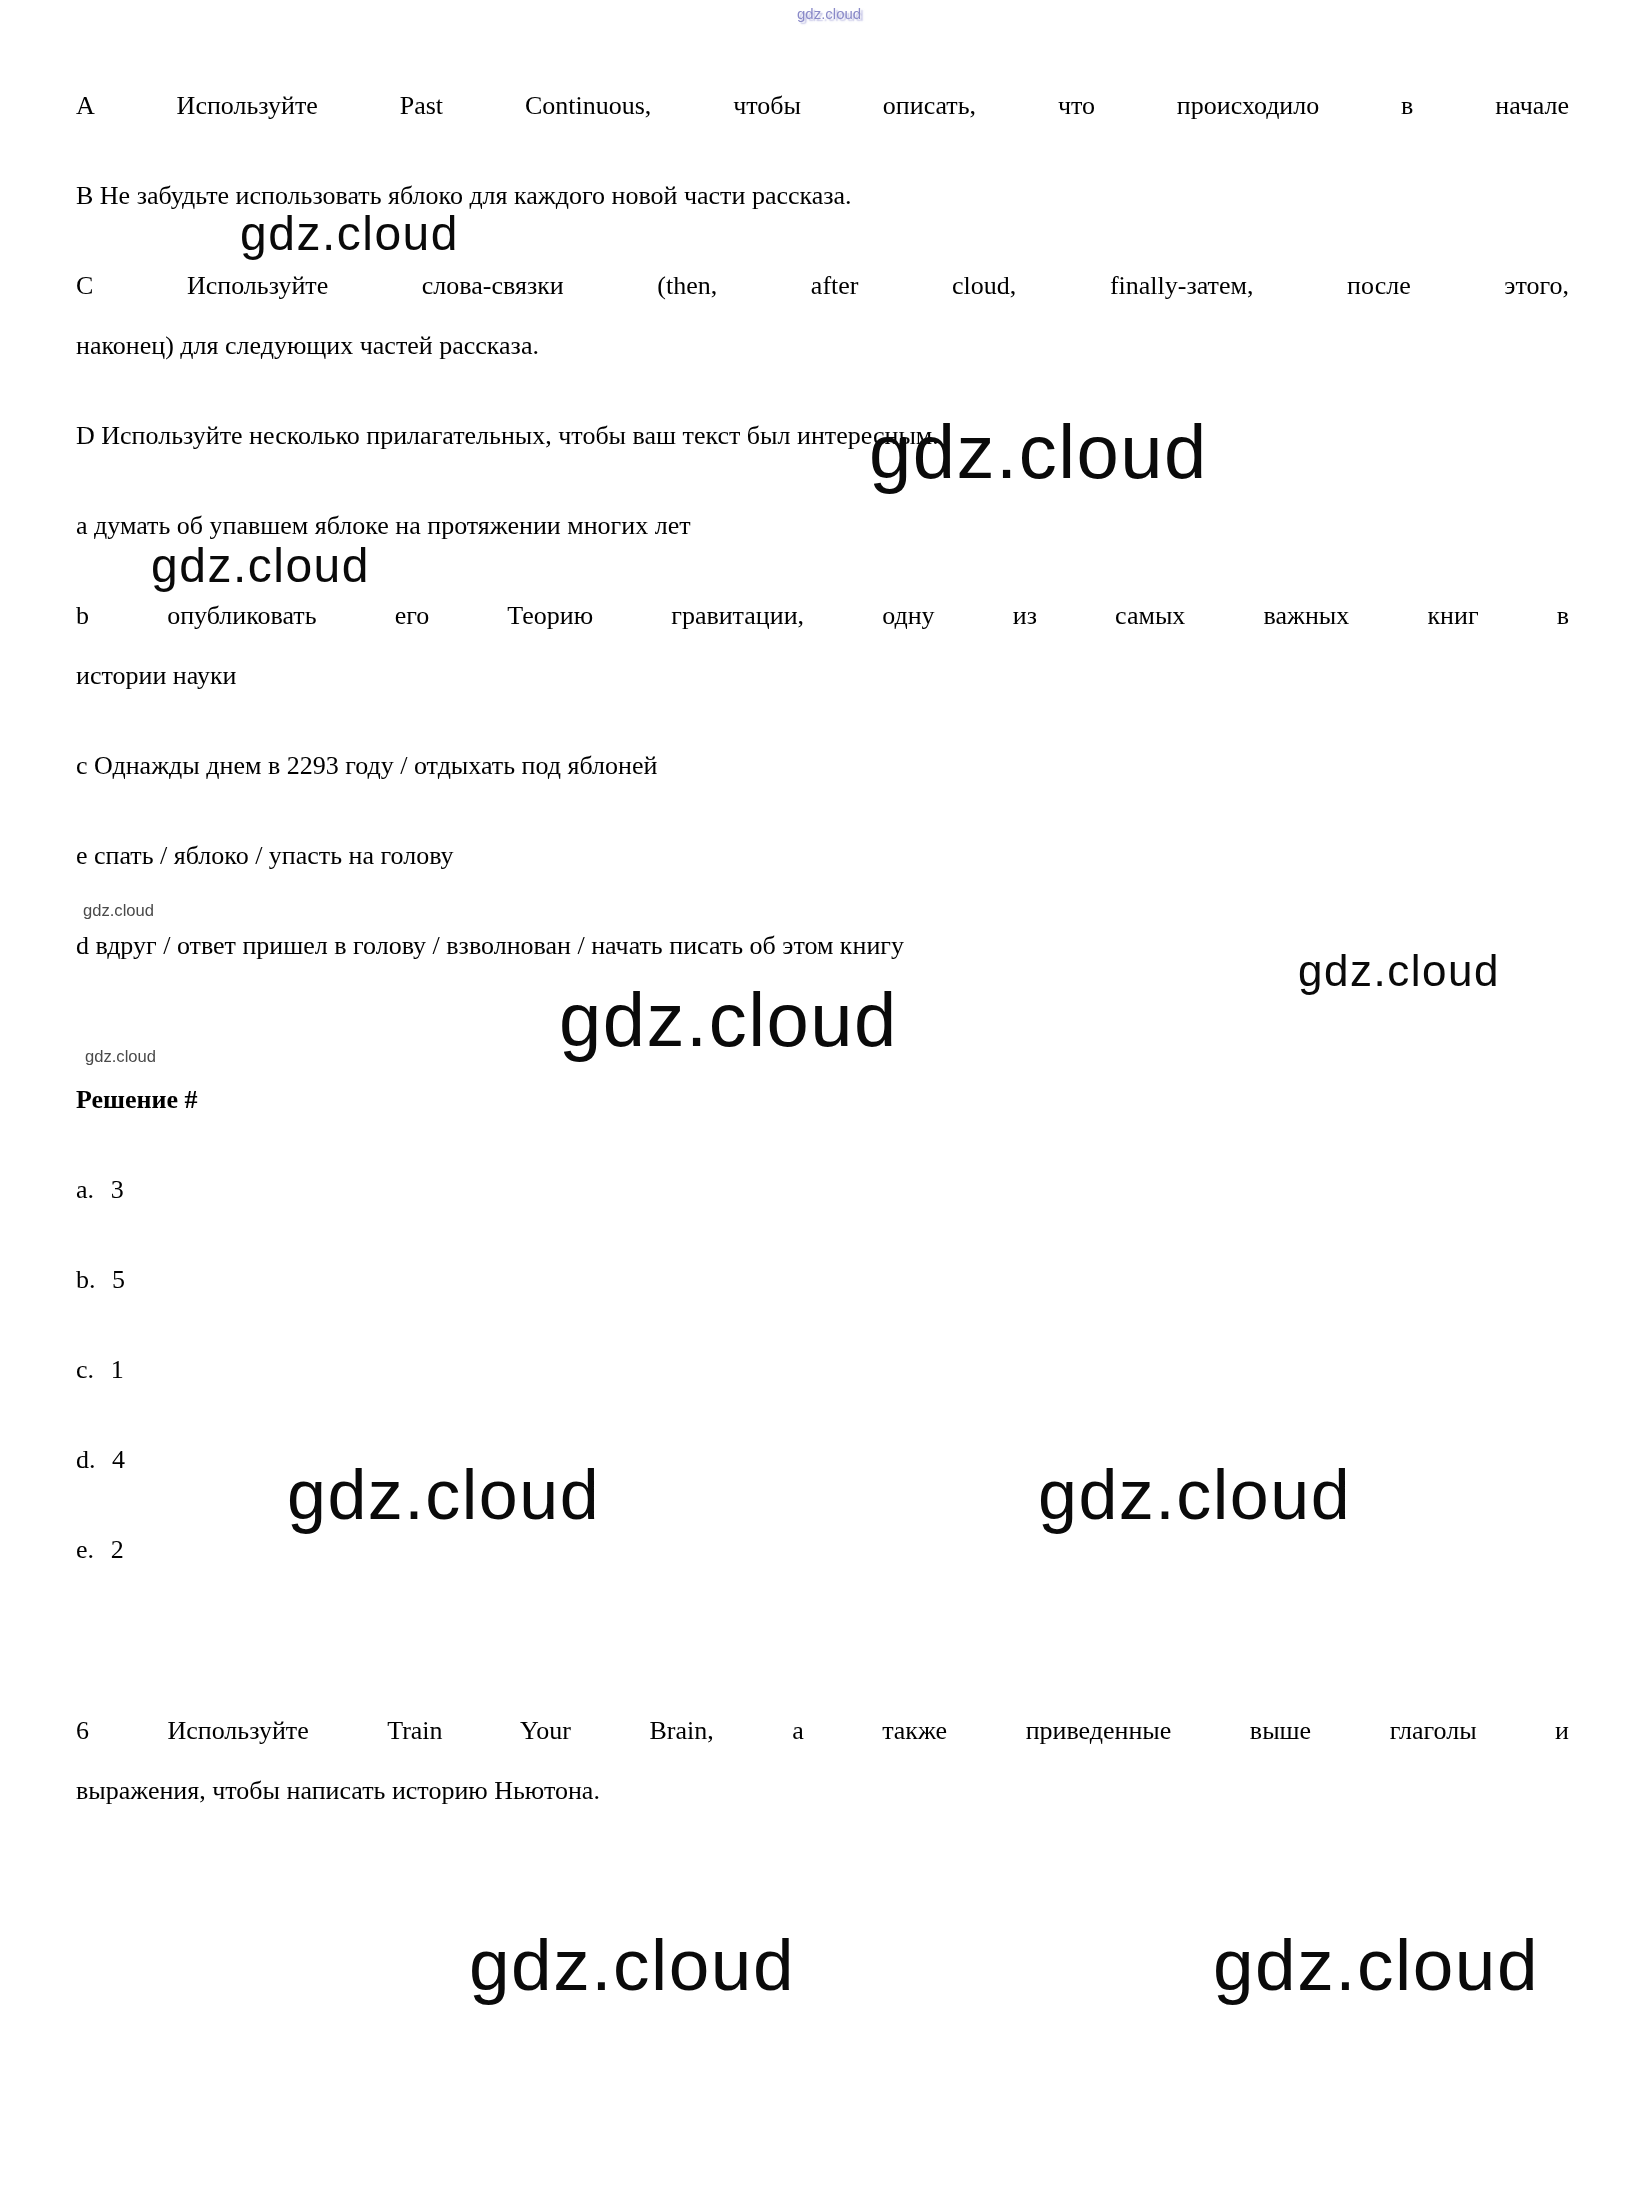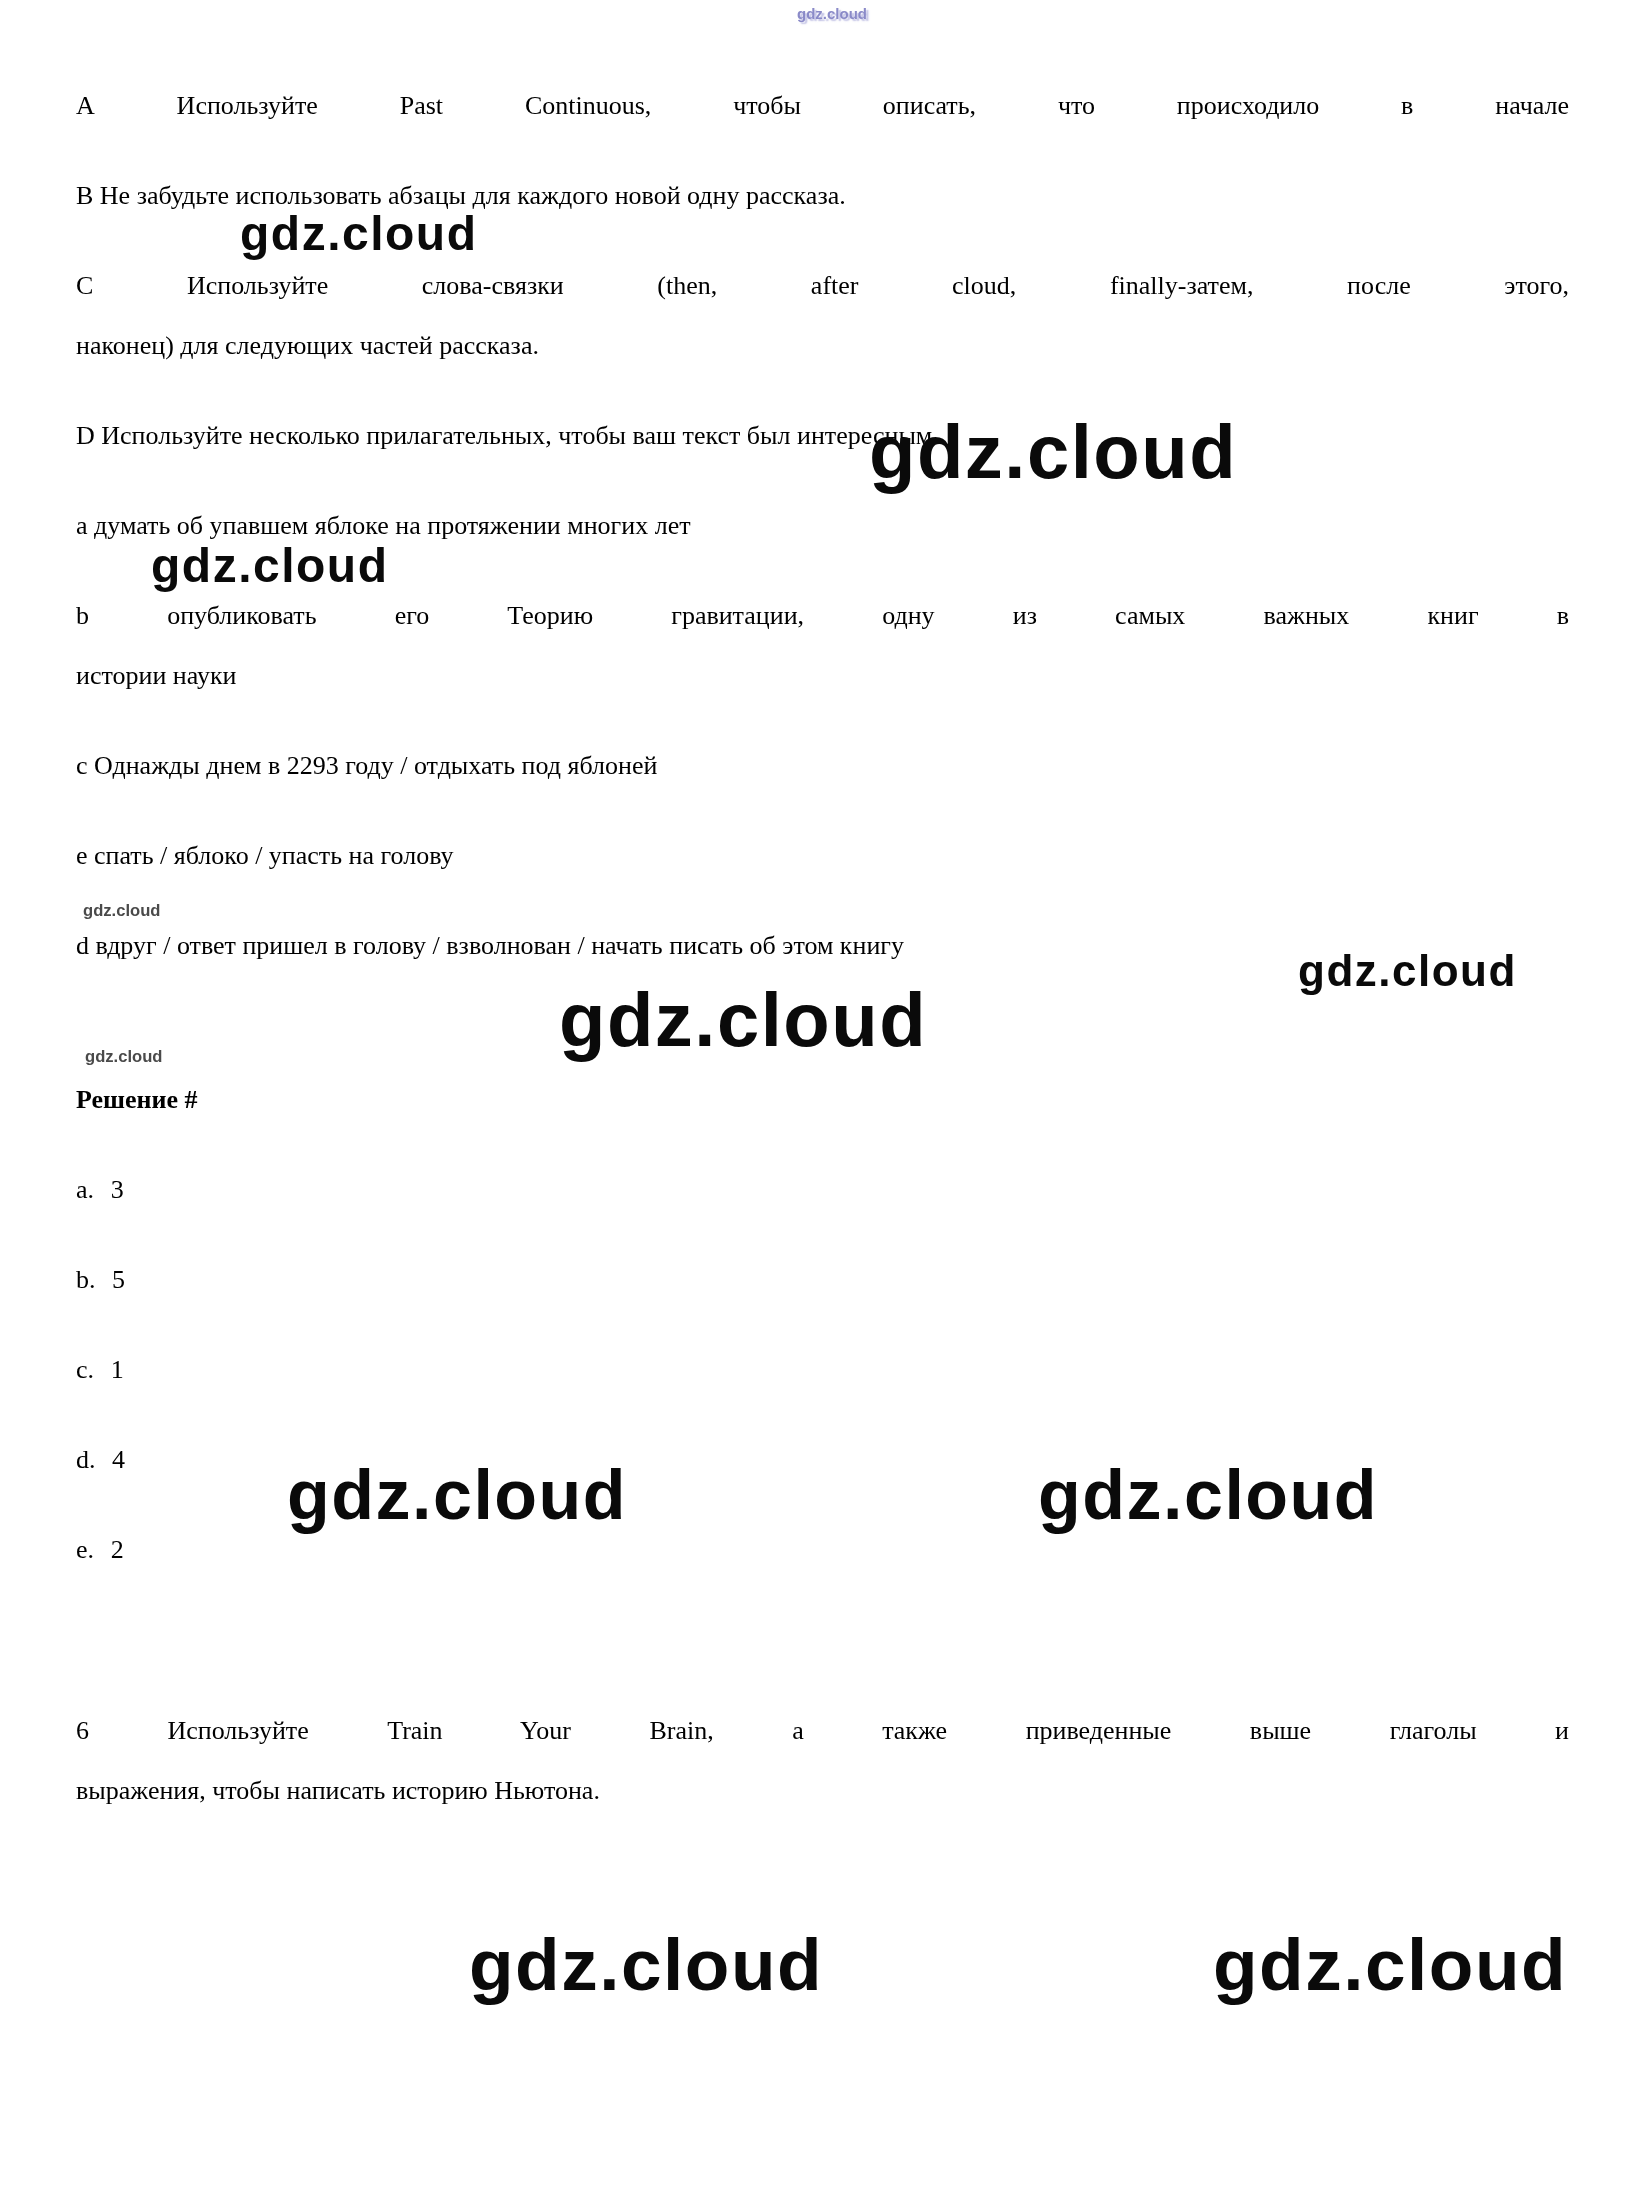--- a/index.html
+++ b/index.html
@@ -34,21 +34,20 @@
 
   
   .wm {
     position: absolute;
     font-family: "Liberation Sans", sans-serif;
     color: #0a0a0a;
     letter-spacing: 1.5px;
     white-space: nowrap;
     z-index: 5;
     pointer-events: none;
-    font-weight: bold;
   }
   .wm-sm { font-size: 16.6px; color: #4a4a4a; letter-spacing: 0; }
   .wm-top {
     font-size: 15px;
     color: #8a8ac8;
     letter-spacing: 0;
     text-shadow: 2.3px 1.5px 1.5px rgba(140,140,205,0.55);
   }
   .wm-1  { left: 240px;  top: 206px;  font-size: 48px; }
   .wm-2  { left: 869px; top: 408px;  font-size: 76px; }
@@ -65,21 +64,21 @@
 </style>
 </head>
 <body>
 
 <div class="page">
 
   <p class="para">
     <span class="jl">А Используйте Past Continuous, чтобы описать, что происходило в начале</span>
   </p>
 
-  <p class="para">В Не забудьте использовать абзацы для каждого новой одну рассказа.</p>
+  <p class="para">В Не забудьте использовать яблоко для каждого новой части рассказа.</p>
 
   <p class="para">
     <span class="jl">С Используйте слова-связки (then, after cloud, finally-затем, после этого,</span>
     <span class="ln">наконец) для следующих частей рассказа.</span>
   </p>
 
   <p class="para">D Используйте несколько прилагательных, чтобы ваш текст был интересным.</p>
 
 
   <p class="para">а думать об упавшем яблоке на протяжении многих лет</p>

